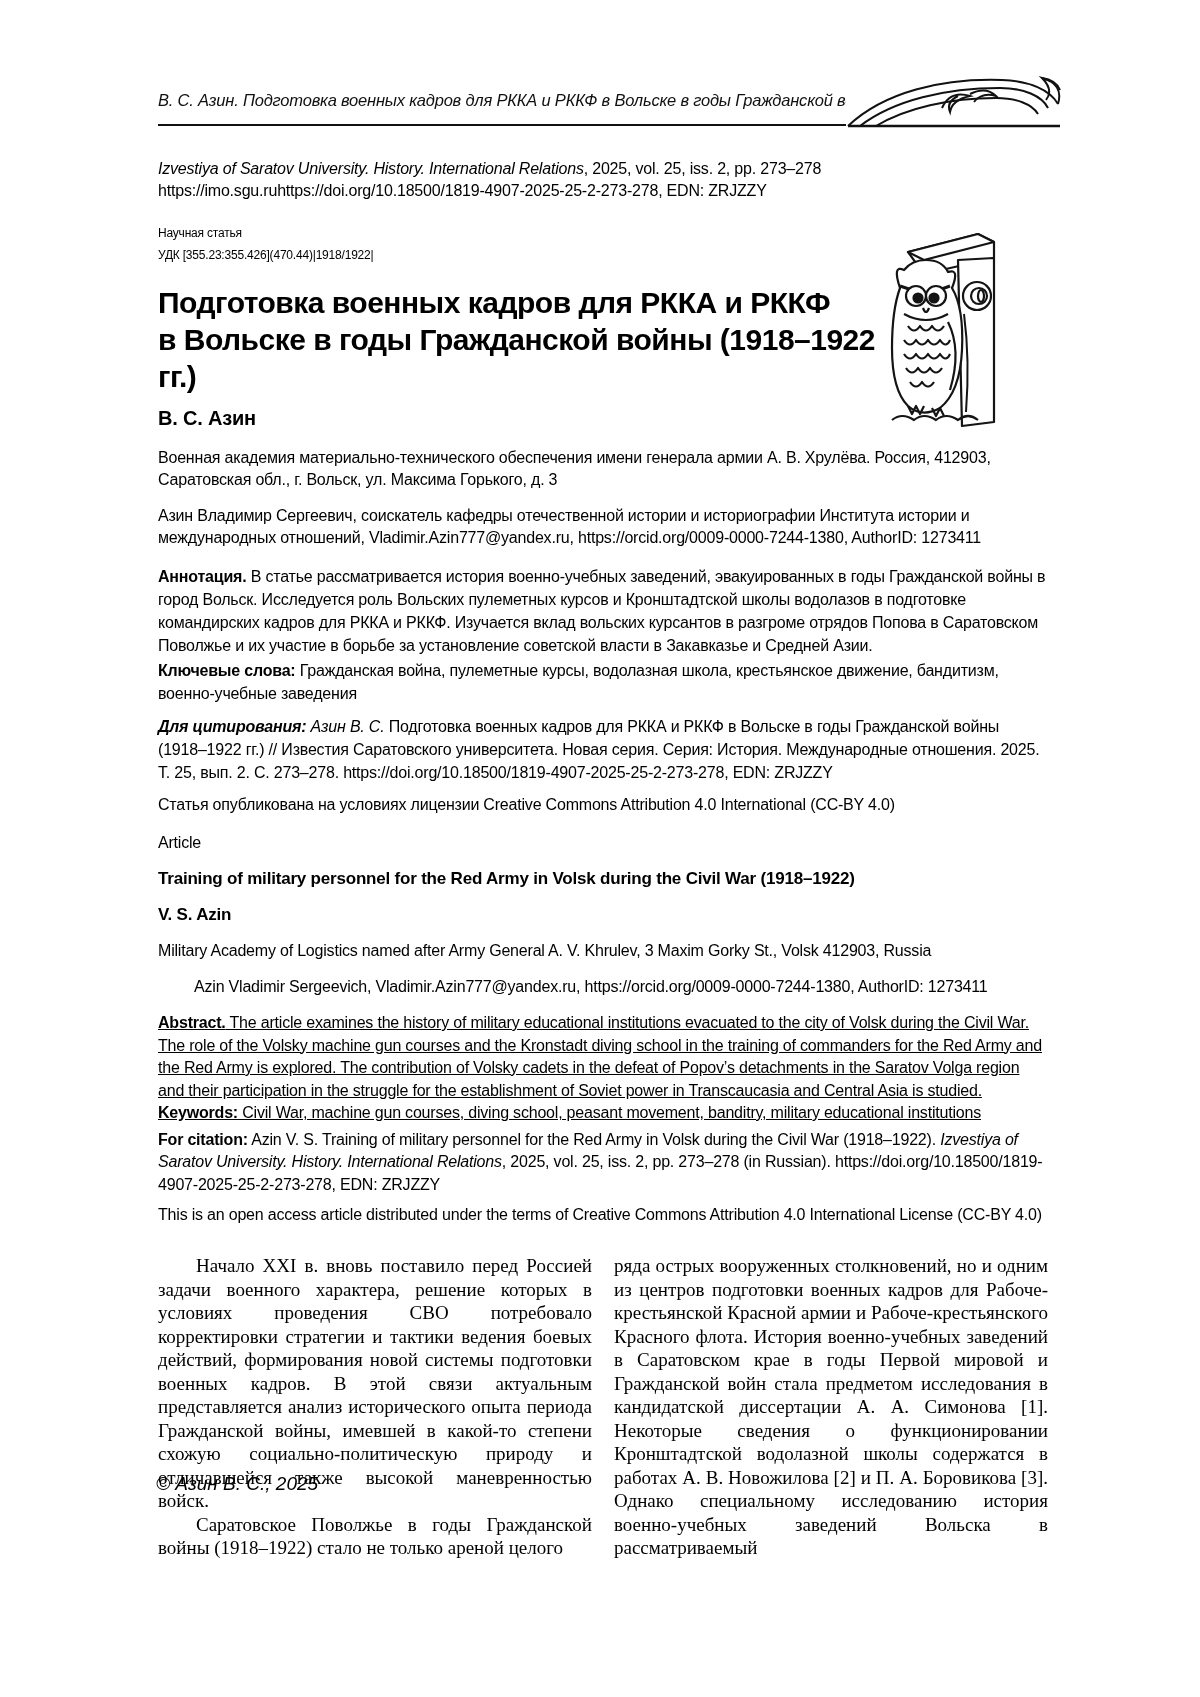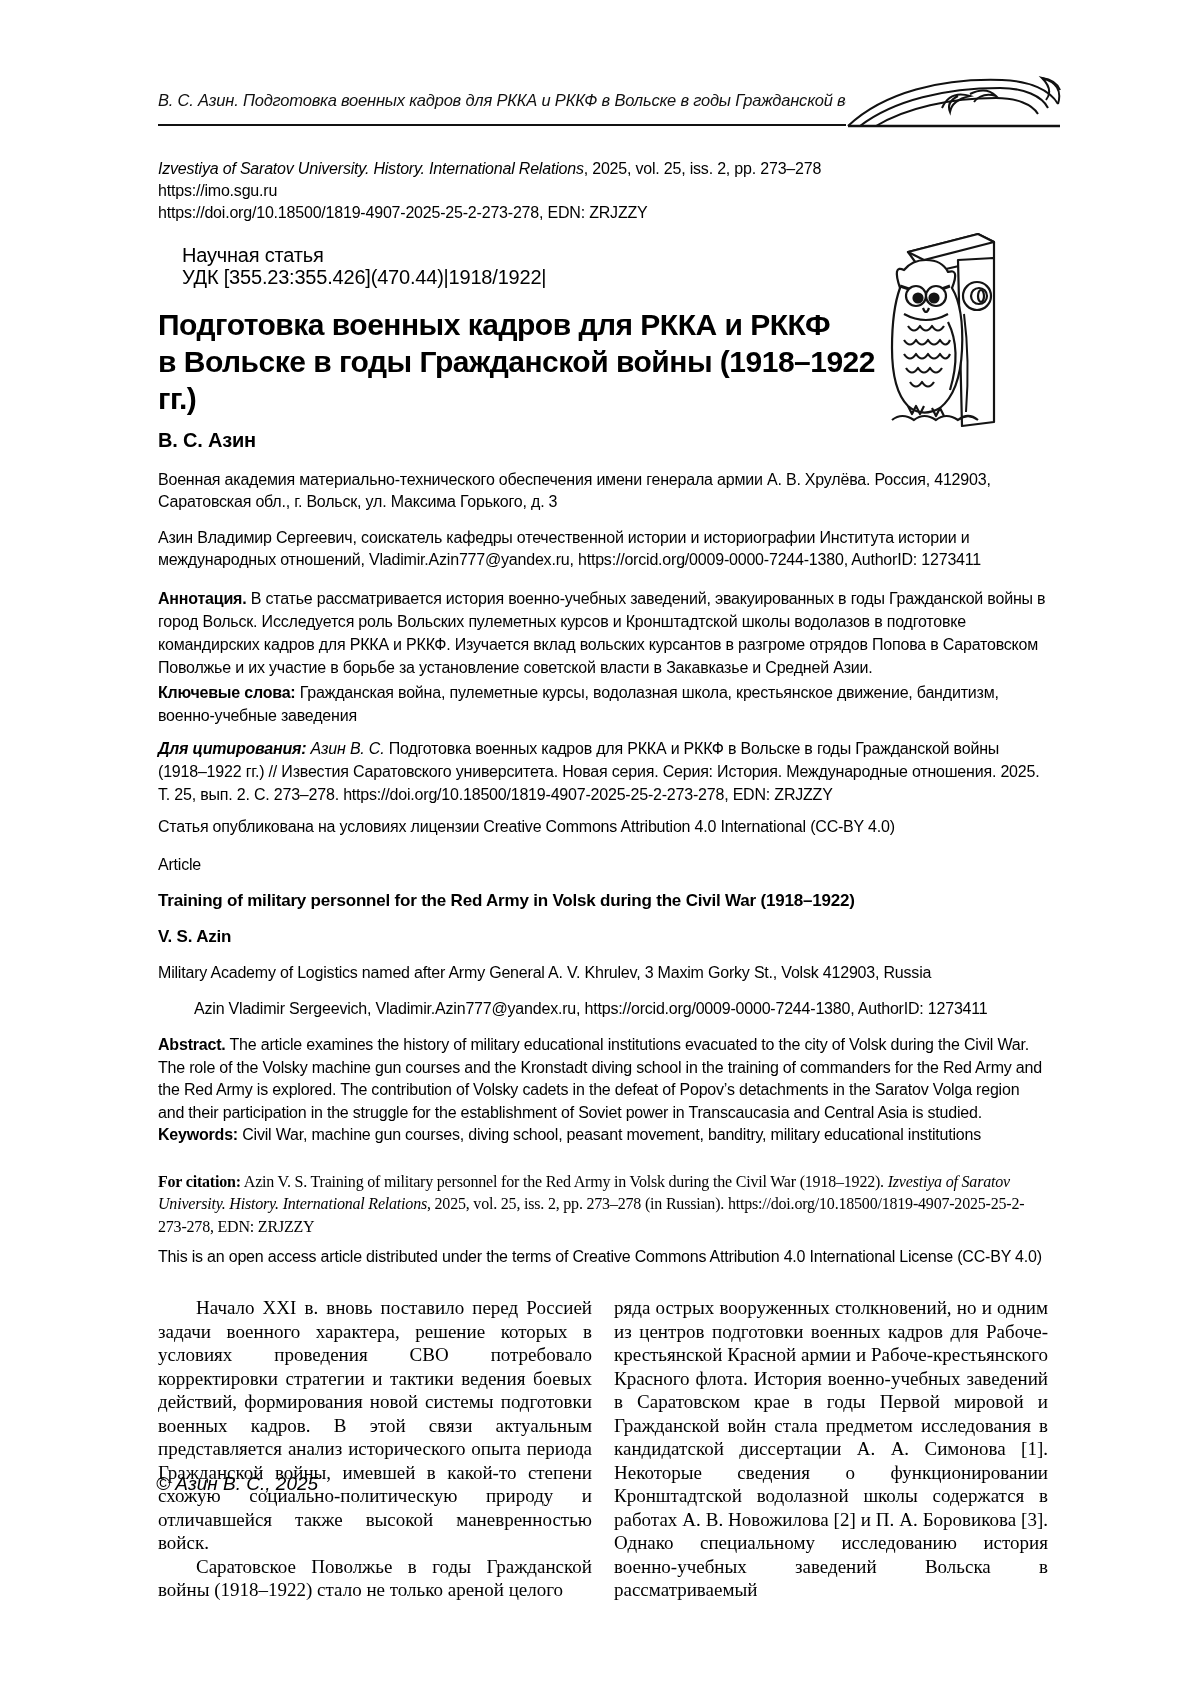--- a/index.html
+++ b/index.html
@@ -18,25 +18,25 @@
     position:relative;
     border-bottom:2px solid #111;
     padding-bottom:14px;
   }
   .runhead-text{
     font-style:italic;font-size:16.5px;line-height:20px;color:#111;
   }
   .ornament{position:absolute;right:-14px;bottom:-4px;width:216px;height:54px;background:#fff;}
   
   .meta{margin-top:32px;font-size:16px;line-height:22px;}
-  .meta-links{display:flex;justify-content:flex-start;flex-direction:column;}
+  .meta-links{display:flex;justify-content:flex-start;}
   .it{font-style:italic;}
   .b{font-weight:bold;}
   .bi{font-weight:bold;font-style:italic;}
-  .arttype{margin-top:20px;font-size:20px;line-height:22px;margin-left:24px;}
+  .arttype{margin-top:20px;font-size:12px;line-height:22px;}
   
   .title{
     margin-top:18px;
     font-size:30px;line-height:37px;font-weight:bold;letter-spacing:-0.5px;
     white-space:pre-line;
     max-width:720px;
   }
   .owl{position:absolute;left:878px;top:230px;width:122px;height:202px;}
   
   .sec{font-size:16px;line-height:22px;max-width:892px;}
@@ -45,22 +45,22 @@
   .bio-ru{margin-top:14px;}
   .abstract-ru{margin-top:16px;line-height:23px;}
   .keywords-ru{margin-top:2px;line-height:23px;}
   .cite-ru{margin-top:10px;line-height:23px;}
   .license-ru{margin-top:10px;}
   .article-label{margin-top:16px;}
   .title-en{margin-top:14px;font-weight:bold;font-size:17px;}
   .author-en{margin-top:14px;font-weight:bold;font-size:17px;}
   .affil-en{margin-top:14px;}
   .bio-en{margin-top:14px;margin-left:36px;}
-  .abstract-en{margin-top:14px;line-height:22.5px;}
-  .cite-en{margin-top:24px;line-height:22.5px;font-family:Liberation Serif, serif;}
+  .abstract-en{margin-top:14px;line-height:22.5px;text-decoration:underline;}
+  .cite-en{margin-top:4px;line-height:22.5px;}
   .license-en{margin-top:8px;}
   
   .columns{
     margin-top:28px;
     display:flex;gap:22px;
     font-family:"Liberation Serif",serif;
     letter-spacing:0;
     font-size:19px;line-height:23.5px;
     text-align:justify;
   }

